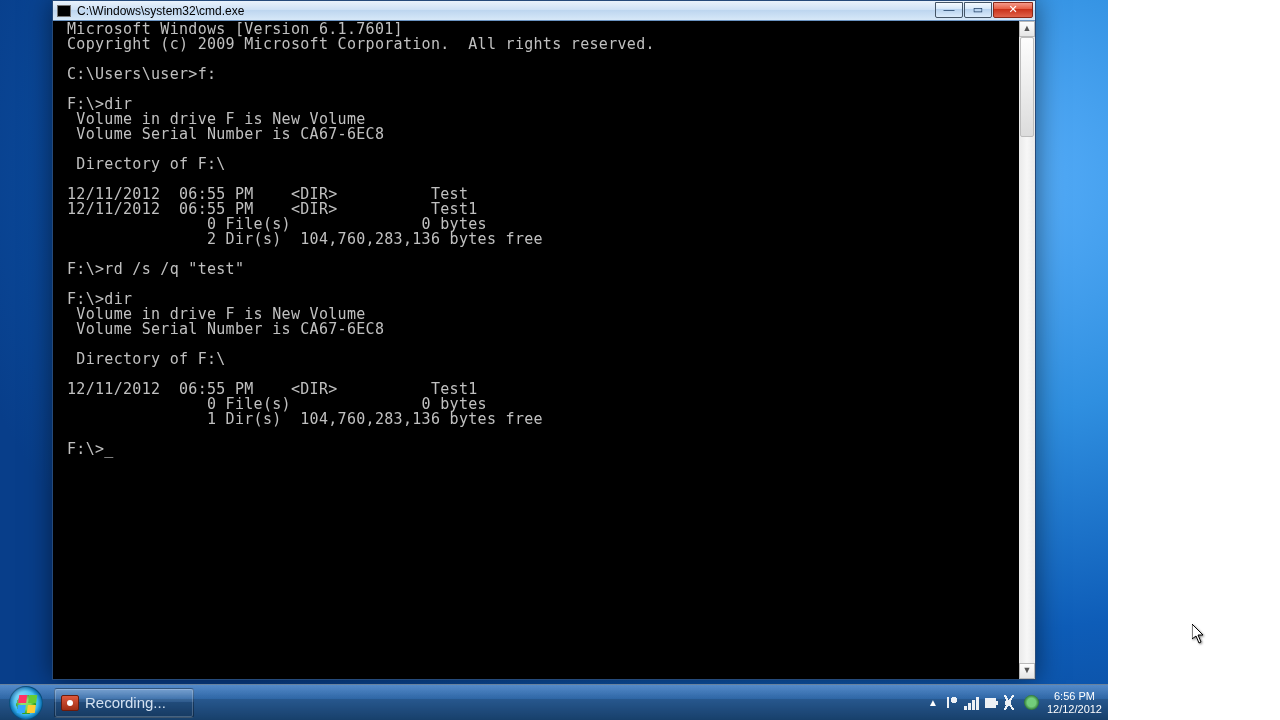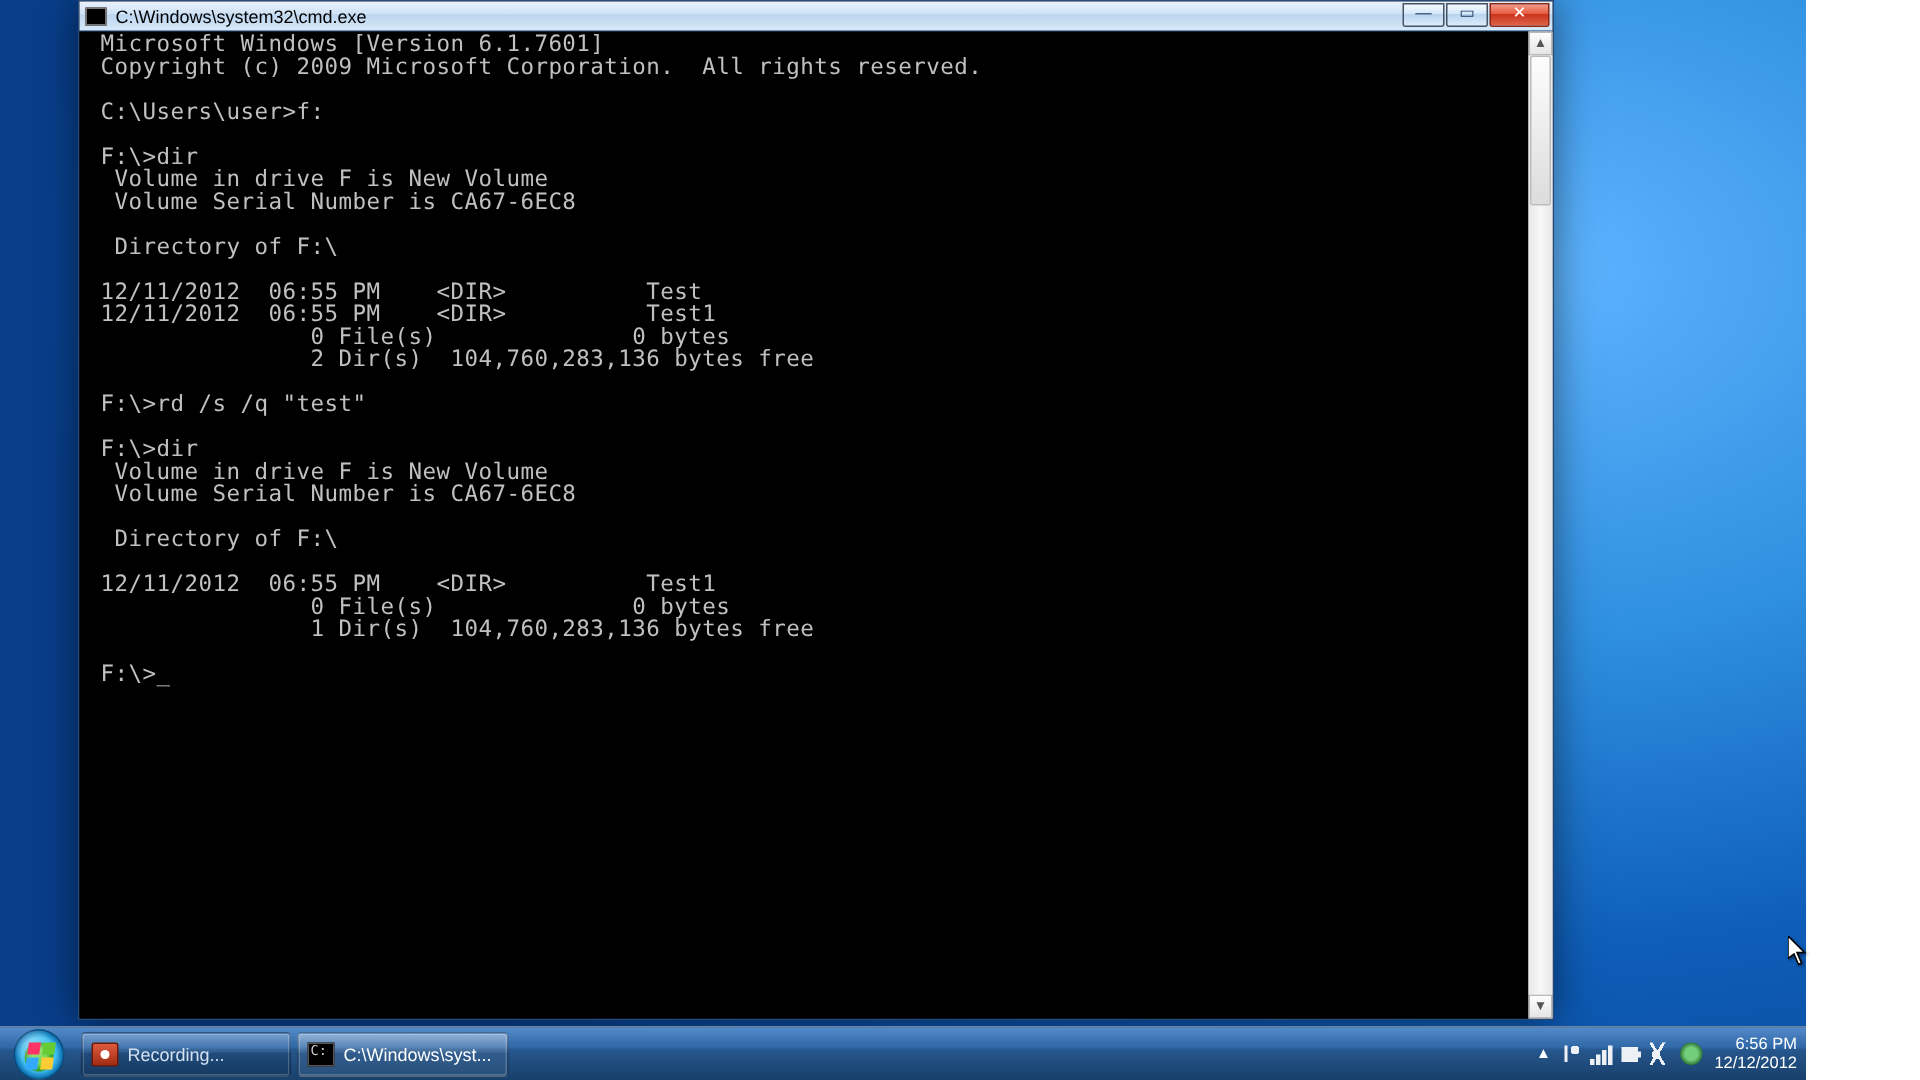--- a/index.html
+++ b/index.html
@@ -1,18 +1,18 @@
 <!DOCTYPE html>
 <html><head>
 <meta charset="utf-8">
 <style>
   * { margin:0; padding:0; box-sizing:border-box; }
   html,body { width:1280px; height:720px; overflow:hidden; font-family:"Segoe UI",Tahoma,sans-serif; }
   .desktop {
-    width:1204px; height:720px;
+    width:1108px; height:720px;
     background: radial-gradient(ellipse 1000px 700px at 85% 25%, #5fb4ff 0%, #2f8fe0 35%, #0e5db8 65%, #083e8a 100%);
     position:relative;
   }
   
   .window {
     position:absolute; left:52px; top:0; width:984px; height:680px;
     background:#000;
     border:1px solid #254a7a;
     box-shadow:0 0 25px rgba(0,0,0,.5);
   }
@@ -94,21 +94,21 @@
       linear-gradient(#6c3, #6c3) 10px 0/8px 8px no-repeat,
       linear-gradient(#3af, #3af) 0 10px/8px 8px no-repeat,
       linear-gradient(#fc3, #fc3) 10px 10px/8px 8px no-repeat;
     transform:skewX(-8deg);
   }
   .task-item {
     height:30px; margin:3px 2px; padding:0 10px 0 6px;
     display:flex; align-items:center; gap:6px;
     background:linear-gradient(rgba(255,255,255,.25),rgba(255,255,255,.05) 45%,rgba(0,0,0,.1) 46%,rgba(0,0,0,.12));
     border:1px solid rgba(0,0,0,.25);
-    border-radius:3px; color:#fff; font-size:12px;
+    border-radius:3px; color:#fff; font-size:15px;
     min-width:140px;
     box-shadow:inset 0 0 0 1px rgba(255,255,255,.2);
   }
   .task-item.faded { color:#d3e1f1; }
   .task-item.active { background:linear-gradient(rgba(255,255,255,.4),rgba(255,255,255,.12) 45%,rgba(255,255,255,.05) 46%,rgba(255,255,255,.08)); }
   .task-icon { width:18px; height:16px; }
   .task-icon.rec { background:linear-gradient(#e05a3f,#a02d13); border:1px solid #6a1b0c; border-radius:2px; position:relative;}
   .task-icon.rec::after{content:"";position:absolute;left:5px;top:4px;width:6px;height:6px;background:#fff;border-radius:50%;}
   .task-icon.cmd { background:#000; border:1px solid #555; position:relative;}
   .task-icon.cmd::after{content:"C:";position:absolute;left:1px;top:1px;font:9px/9px monospace;color:#ccc;}
@@ -121,21 +121,21 @@
   .tray-ic { width:15px; height:15px; opacity:.92; }
   .ic-flag { background:linear-gradient(#fff,#fff) 3px 2px/2px 11px no-repeat, radial-gradient(circle at 10px 5px,#fff 3px,transparent 3px); }
   .ic-net { background:
     linear-gradient(#fff,#fff) 0 11px/3px 4px no-repeat,
     linear-gradient(#fff,#fff) 4px 8px/3px 7px no-repeat,
     linear-gradient(#fff,#fff) 8px 5px/3px 10px no-repeat,
     linear-gradient(#fff,#fff) 12px 2px/3px 13px no-repeat; }
   .ic-batt { background:linear-gradient(#fff,#fff) 1px 3px/11px 10px no-repeat, linear-gradient(#fff,#fff) 12px 6px/2px 4px no-repeat; border-radius:1px;}
   .ic-vol  { background:radial-gradient(circle at 4px 8px,#fff 3px,transparent 3px), linear-gradient(60deg,transparent 7px,#fff 7px 9px,transparent 9px), linear-gradient(120deg,transparent 7px,#fff 7px 9px,transparent 9px);}
   .ic-misc { background:radial-gradient(circle,#7ad87a 40%,#2f7a2f 70%); border-radius:50%;}
-  .clock { text-align:right; line-height:13px; }
+  .clock { text-align:center; line-height:13px; }
   
   .cursor {
     position:absolute; width:14px; height:20px; left:1192px; top:624px;
     pointer-events:none;
   }
   .cursor svg { filter:drop-shadow(1px 1px 1px rgba(0,0,0,.5)); }
 </style>
 </head>
 <body>
 
@@ -192,24 +192,20 @@
   </div>
 
   <div class="taskbar">
     <div class="start">
       <div class="start-orb"></div>
     </div>
     <div class="task-item faded">
       <div class="task-icon rec"></div>
       <span>Recording...</span>
     </div>
-    <div class="task-item active">
-      <div class="task-icon cmd"></div>
-      <span>C:\Windows\syst...</span>
-    </div>
     <div class="tray">
       <div class="tray-chevron">▲</div>
       <div class="tray-icons">
         <div class="tray-ic ic-flag"></div>
         <div class="tray-ic ic-net"></div>
         <div class="tray-ic ic-batt"></div>
         <div class="tray-ic ic-vol"></div>
         <div class="tray-ic ic-misc"></div>
       </div>
       <div class="clock">

